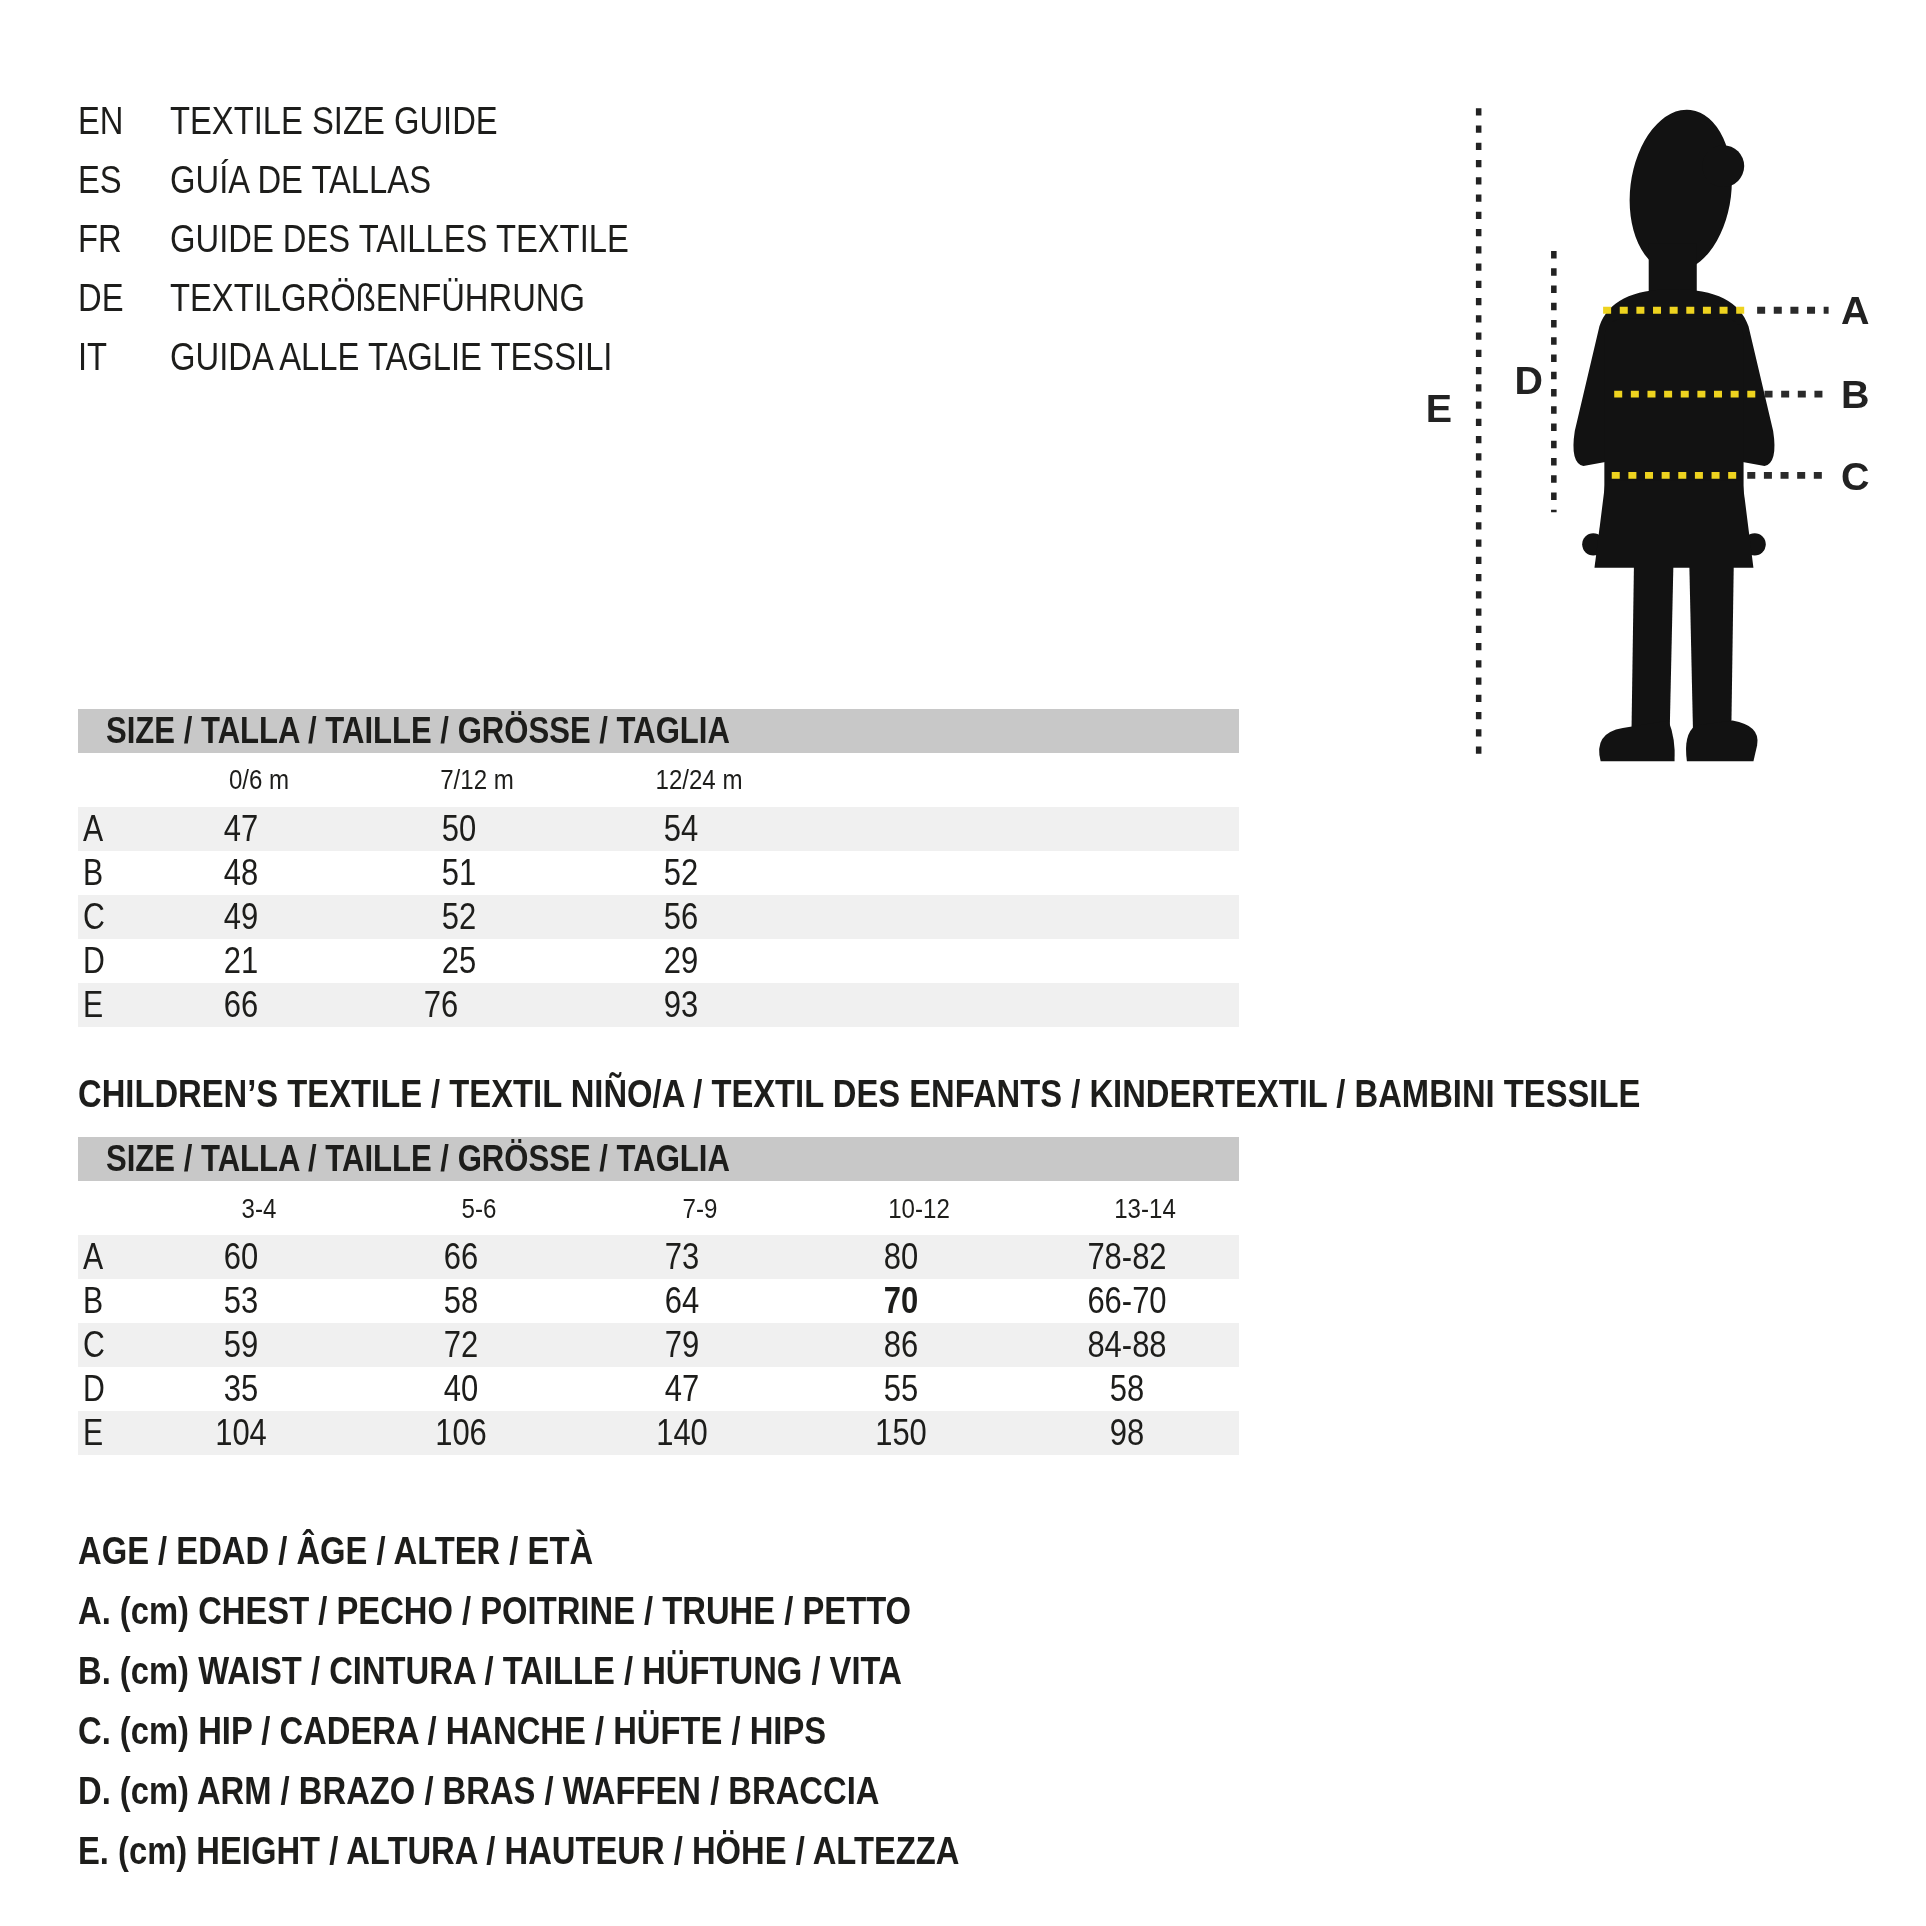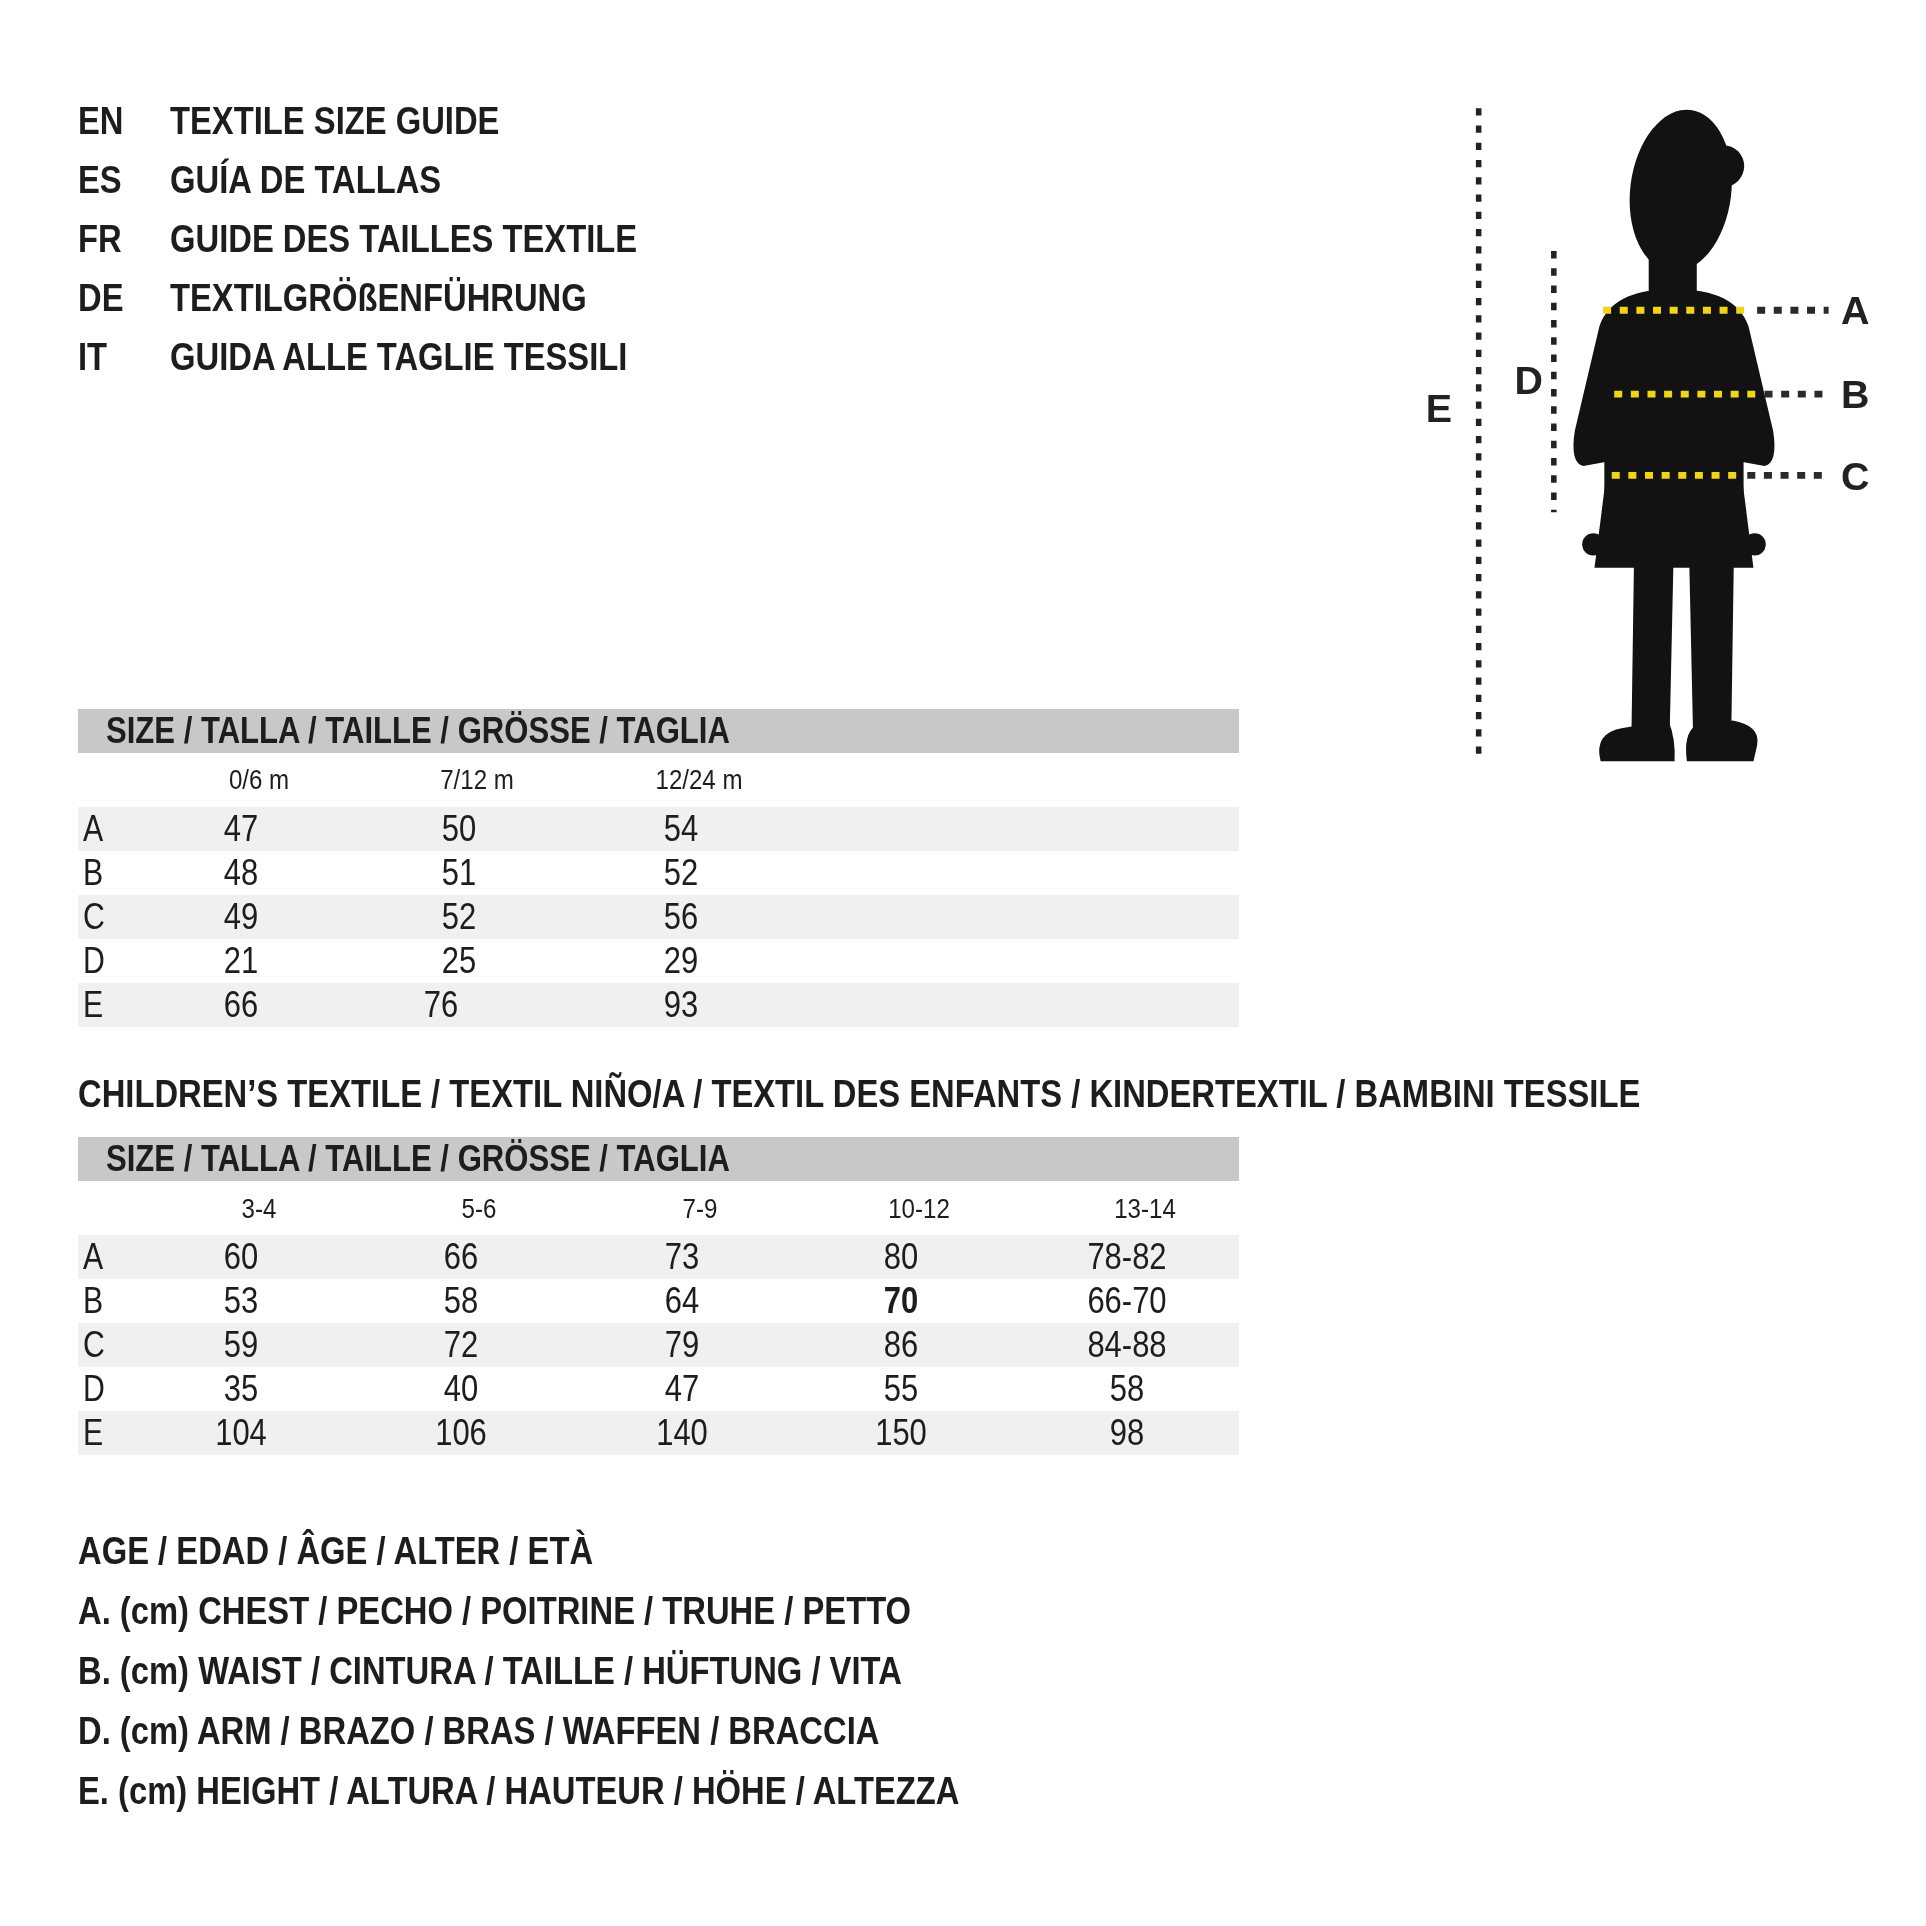--- a/index.html
+++ b/index.html
@@ -9,21 +9,21 @@
     background:#ffffff;
     font-family:"Liberation Sans", sans-serif;
     color:#1d1d1b;
     overflow:hidden;
   }
   
   .cn{display:inline-block;transform:scaleX(.84);transform-origin:0 50%;white-space:nowrap;}
   .cnc{display:inline-block;transform:translateX(-50%) scaleX(.86);white-space:nowrap;}
 
   
-  .languages{position:absolute;left:78px;top:91px;font-size:39px;font-weight:700;}
+  .languages{position:absolute;left:78px;top:91px;font-size:39px;font-weight:400;}
   .lang-row{display:flex;line-height:59px;}
   .lang-code{width:92px;flex:0 0 92px;}
   
   .sec-heading{position:absolute;left:78px;font-size:39px;font-weight:700;line-height:43px;}
   
   .size-bar{position:absolute;left:78px;width:1161px;height:44px;background:#c8c8c8;
     font-size:37px;font-weight:700;line-height:44px;padding-left:28px;box-sizing:border-box;}
   
   .col-header-row{position:absolute;left:96px;width:1161px;height:59px;font-size:28px;line-height:53px;}
   .tbl{position:absolute;left:78px;width:1161px;}
@@ -204,18 +204,19 @@
       <span class="cellv" style="left:604px;text-decoration:underline;"><span class="cnc">140</span></span>
       <span class="cellv" style="left:823px;"><span class="cnc">150</span></span>
       <span class="cellv" style="left:1049px;"><span class="cnc">98</span></span>
     </div>
   </div>
 
   <div class="legend">
     <div class="legend-line"><span class="cn">AGE / EDAD / ÂGE / ALTER / ETÀ</span></div>
     <div class="legend-line"><span class="cn">A. (cm) CHEST / PECHO / POITRINE / TRUHE / PETTO</span></div>
     <div class="legend-line"><span class="cn">B. (cm) WAIST / CINTURA / TAILLE / HÜFTUNG / VITA</span></div>
+    <div class="legend-line"><span class="cn">C. (cm) HIP / CADERA / HANCHE / HÜFTE / HIPS</span></div>
     <div class="legend-line"><span class="cn">D. (cm) ARM / BRAZO / BRAS / WAFFEN / BRACCIA</span></div>
     <div class="legend-line"><span class="cn">E. (cm) HEIGHT / ALTURA / HAUTEUR / HÖHE / ALTEZZA</span></div>
   </div>
 
 </div>
 
 
 </body></html>

